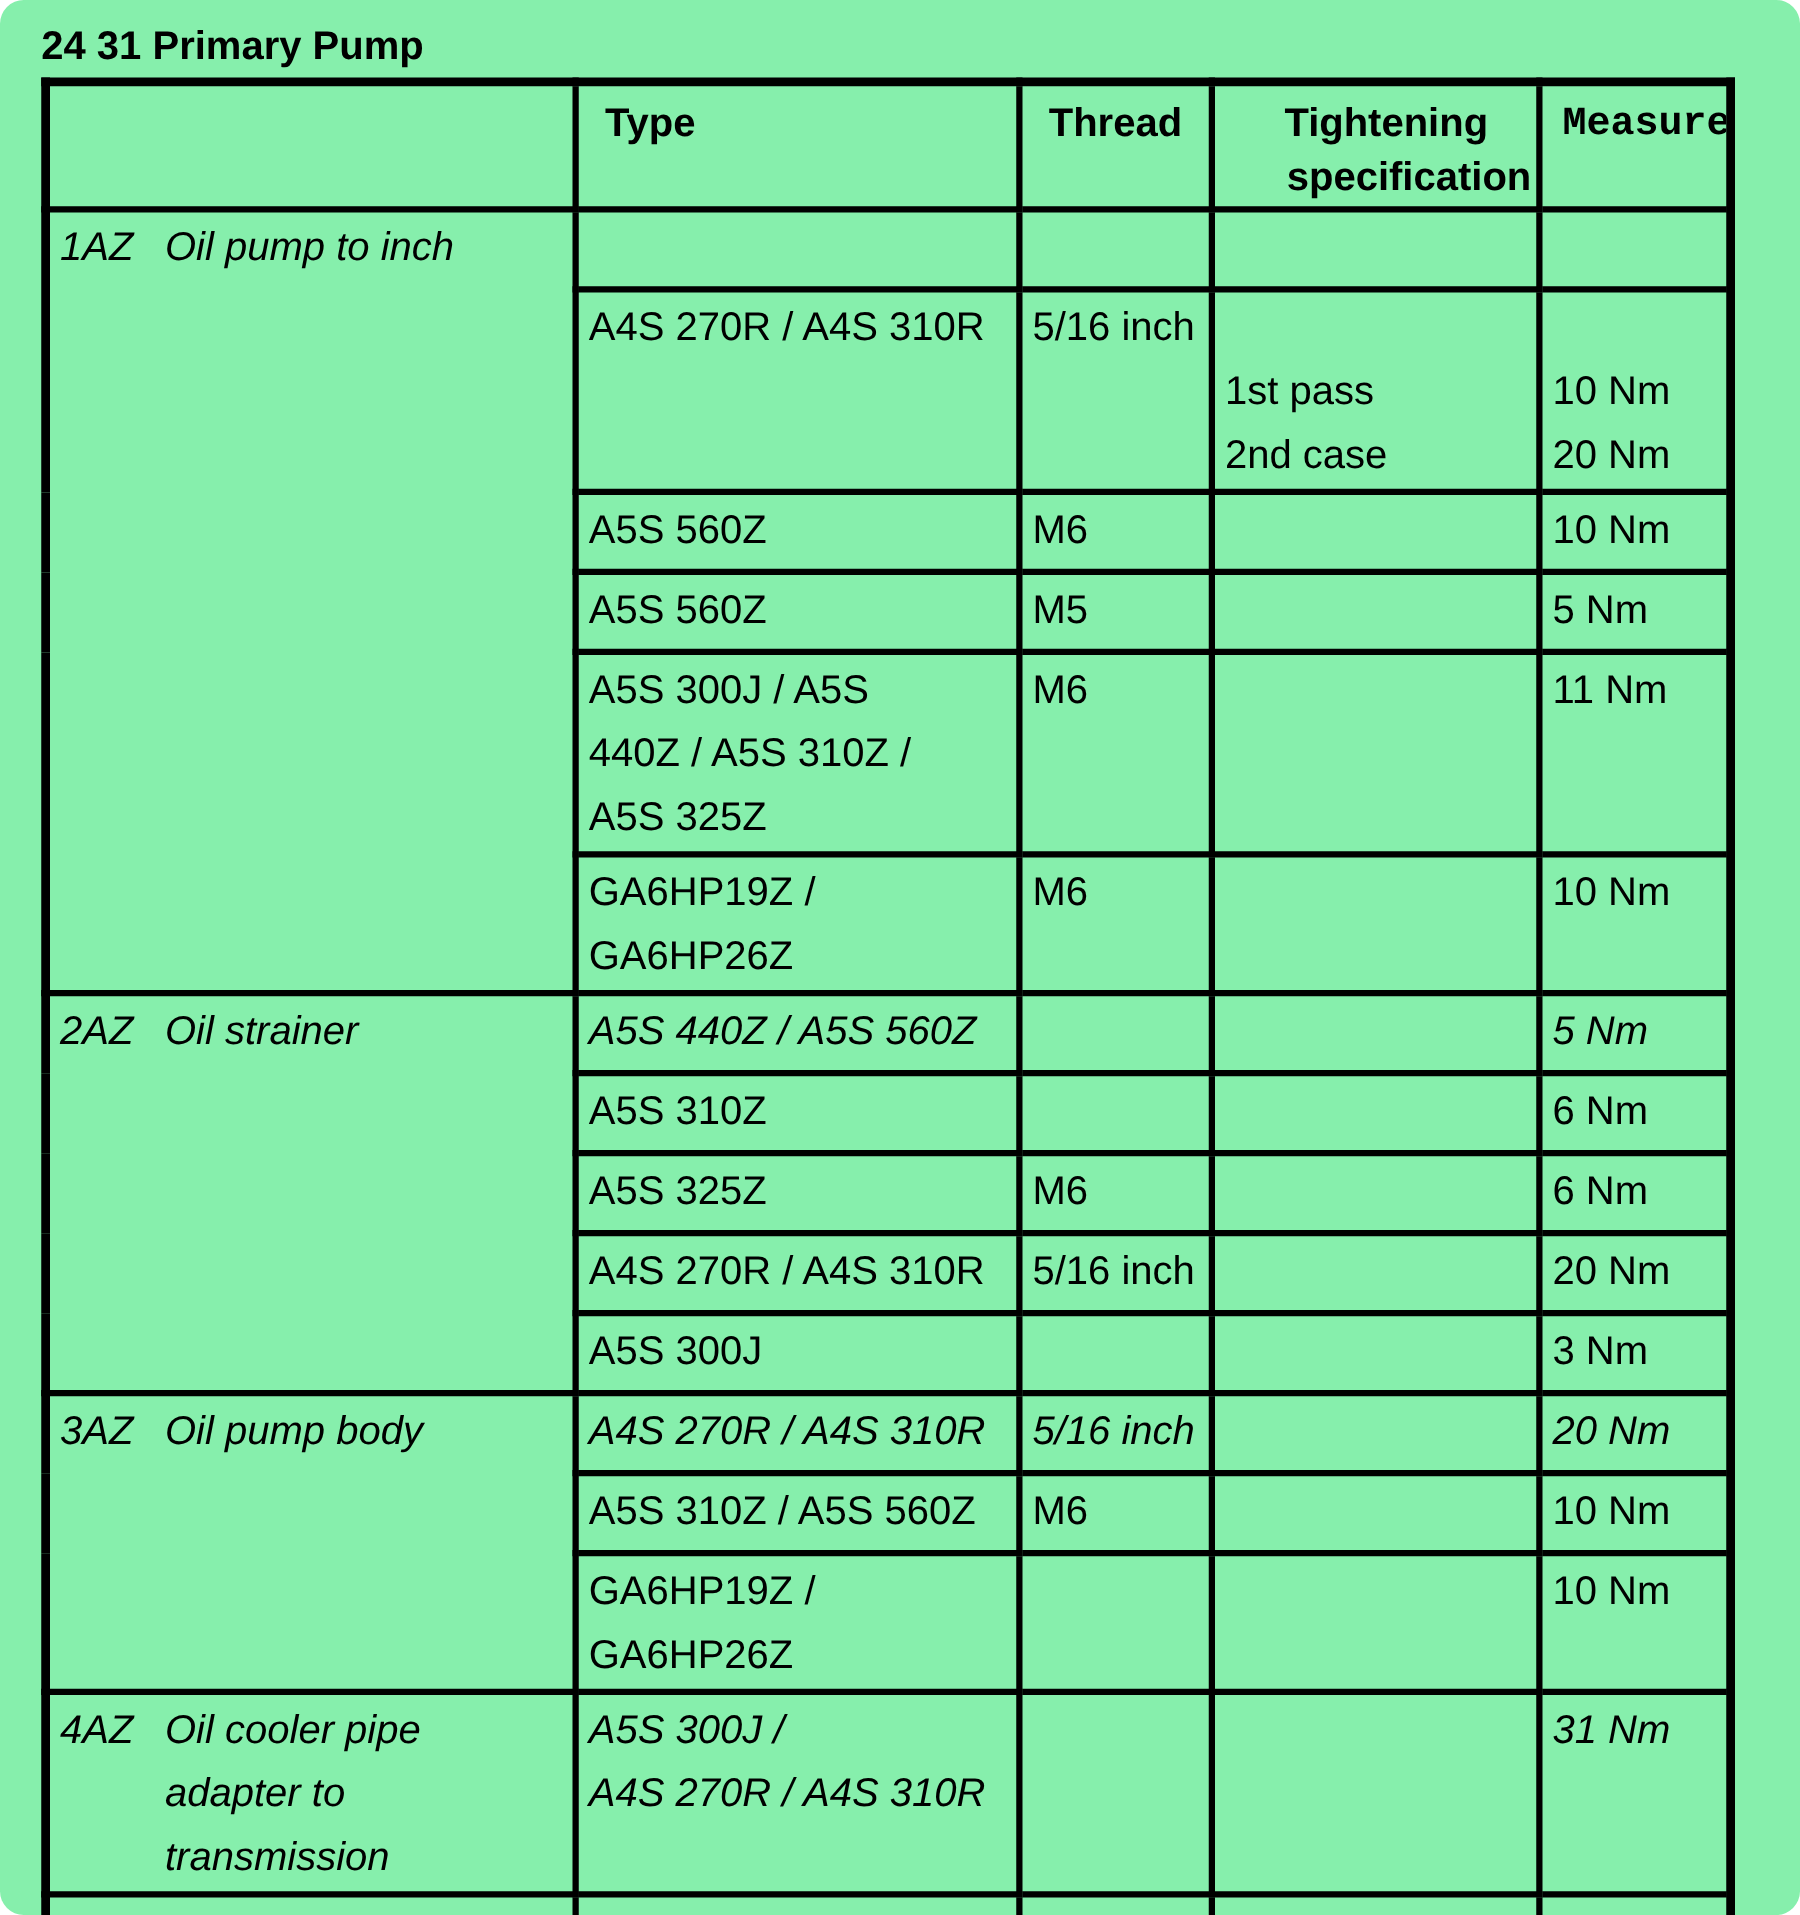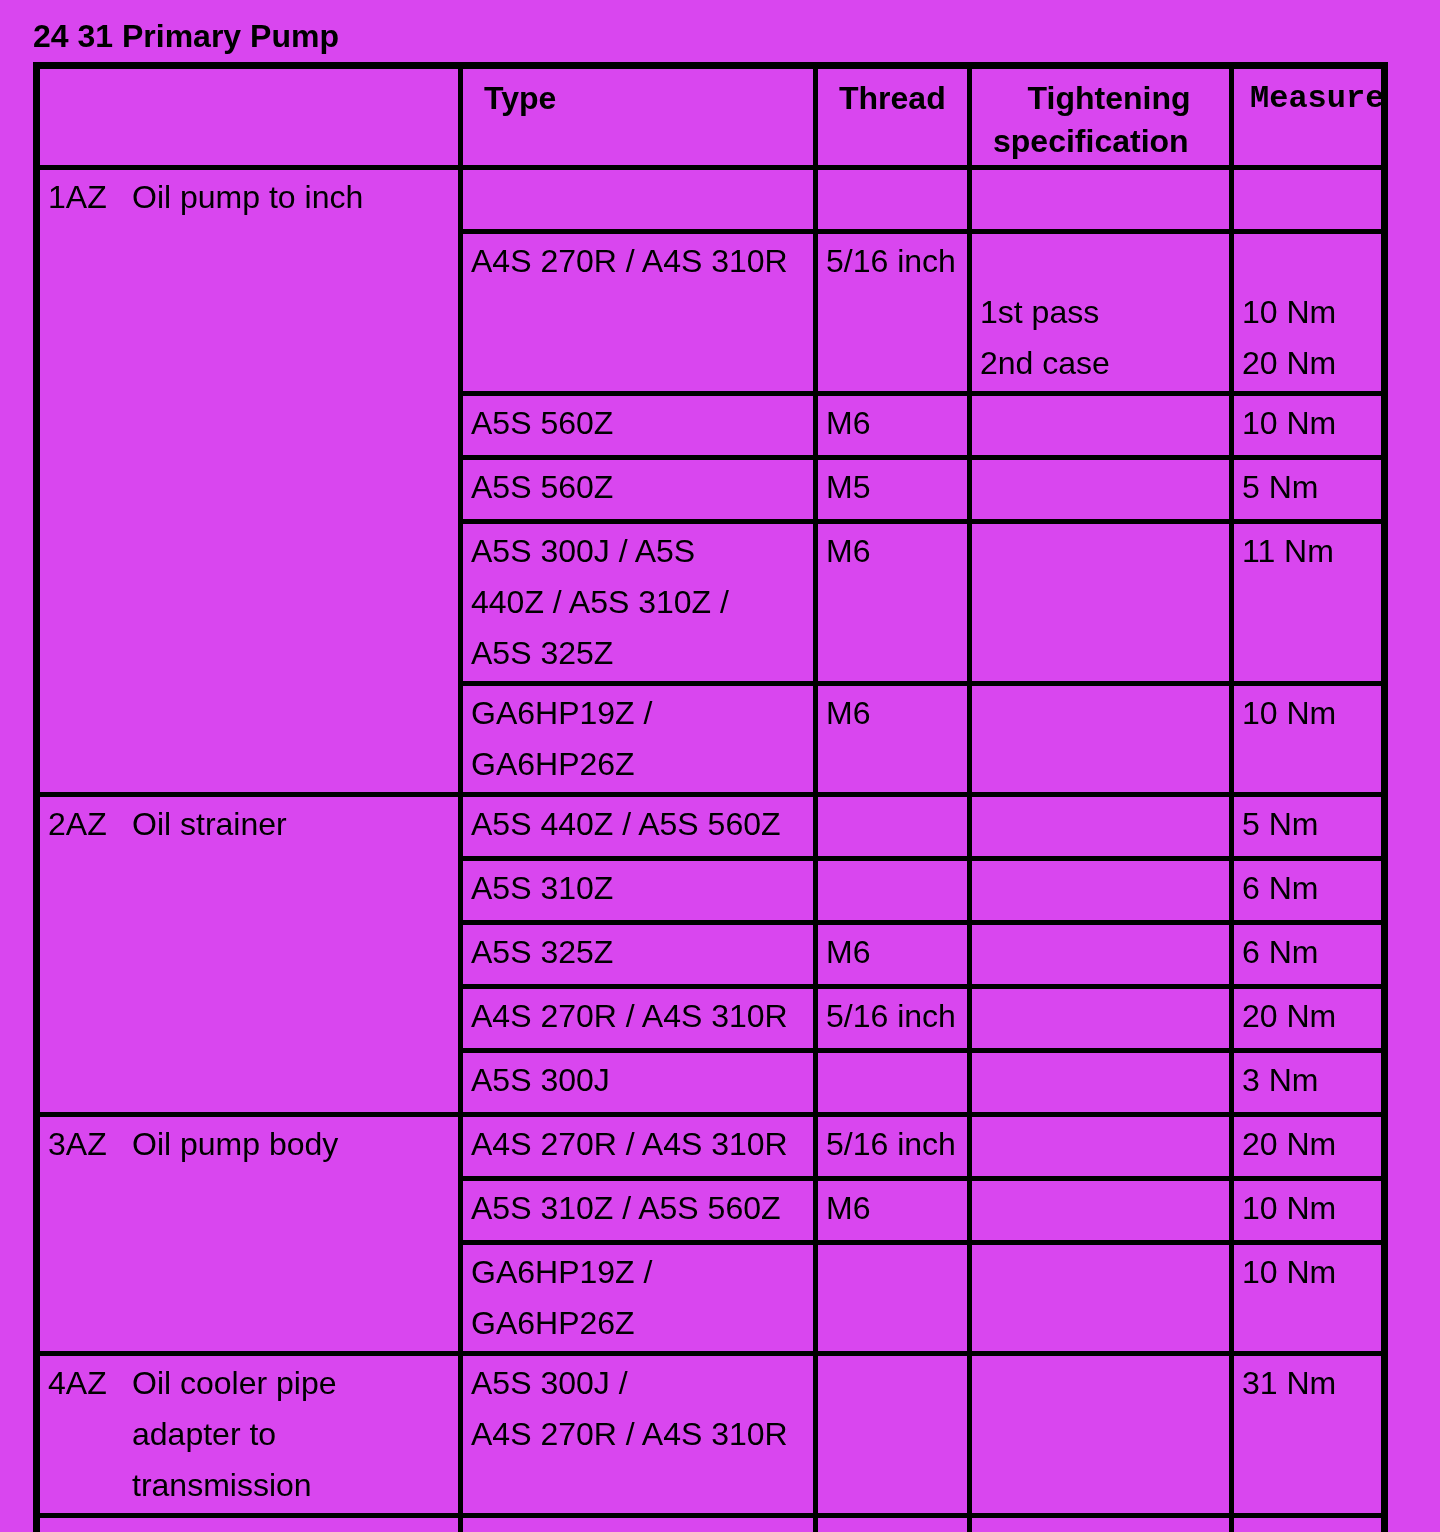--- a/index.html
+++ b/index.html
@@ -6,22 +6,23 @@
     margin: 0;
     padding: 0;
     background: #ffffff;
     color: #000000;
     font-family: "Liberation Sans", sans-serif;
   }
   #page {
     position: relative;
     width: 1440px;
     height: 1532px;
-    background: #d946ef;
+    background: #86efac;
     overflow: hidden;
+    border-radius: 19px;
   }
   #doc-title {
     position: absolute;
     left: 33px;
     top: 18px;
     font-size: 32px;
     font-weight: bold;
     letter-spacing: 0;
     white-space: nowrap;
   }
@@ -47,21 +48,21 @@
   #spec-table th {
     font-weight: bold;
     height: 82px;
     line-height: 43px;
     padding-top: 8px;
     padding-left: 21px;
   }
   #spec-table th.first-col { padding-left: 8px; }
   #spec-table th.measure-col { padding-left: 16px; padding-right: 0; font-family: Liberation Mono, monospace; }
   #spec-table td { height: 55px; }
-  tr.section-start td, tr.section-start th { border-top: 7px solid #000; }
+  tr.section-start td, tr.section-start th { border-top: 7px solid #000; font-style: italic; }
   td.cell-tightening { padding-left: 28px; }
   .line { display: block; min-height: 51px; }
   .lblwrap { display: flex; align-items: flex-start; }
   .code { flex: 0 0 84px; }
   .name { flex: 1 1 auto; }
   td.indent { padding-left: 34px; }
 </style>
 </head>
 <body>
 
@@ -76,21 +77,21 @@
       <col style="width:262px">
       <col style="width:153px">
     </colgroup>
     <thead>
       <tr>
         <th class="first-col"></th>
         <th>Type</th>
         <th>Thread</th>
         <th id="th-tight">
             <span class="line" style="min-height: 43px; text-align: center;">Tightening</span>
-            <span class="line" style="min-height: 43px;">specification</span>
+            <span class="line" style="min-height: 43px; text-align: right;">specification</span>
           </th>
         <th class="measure-col">Measure</th>
       </tr>
     </thead>
     <tbody id="table-body">
         <tr class="section-start">
           <td rowspan="6">
             <div class="lblwrap">
               <span class="code">1AZ</span>
               <span class="name">

